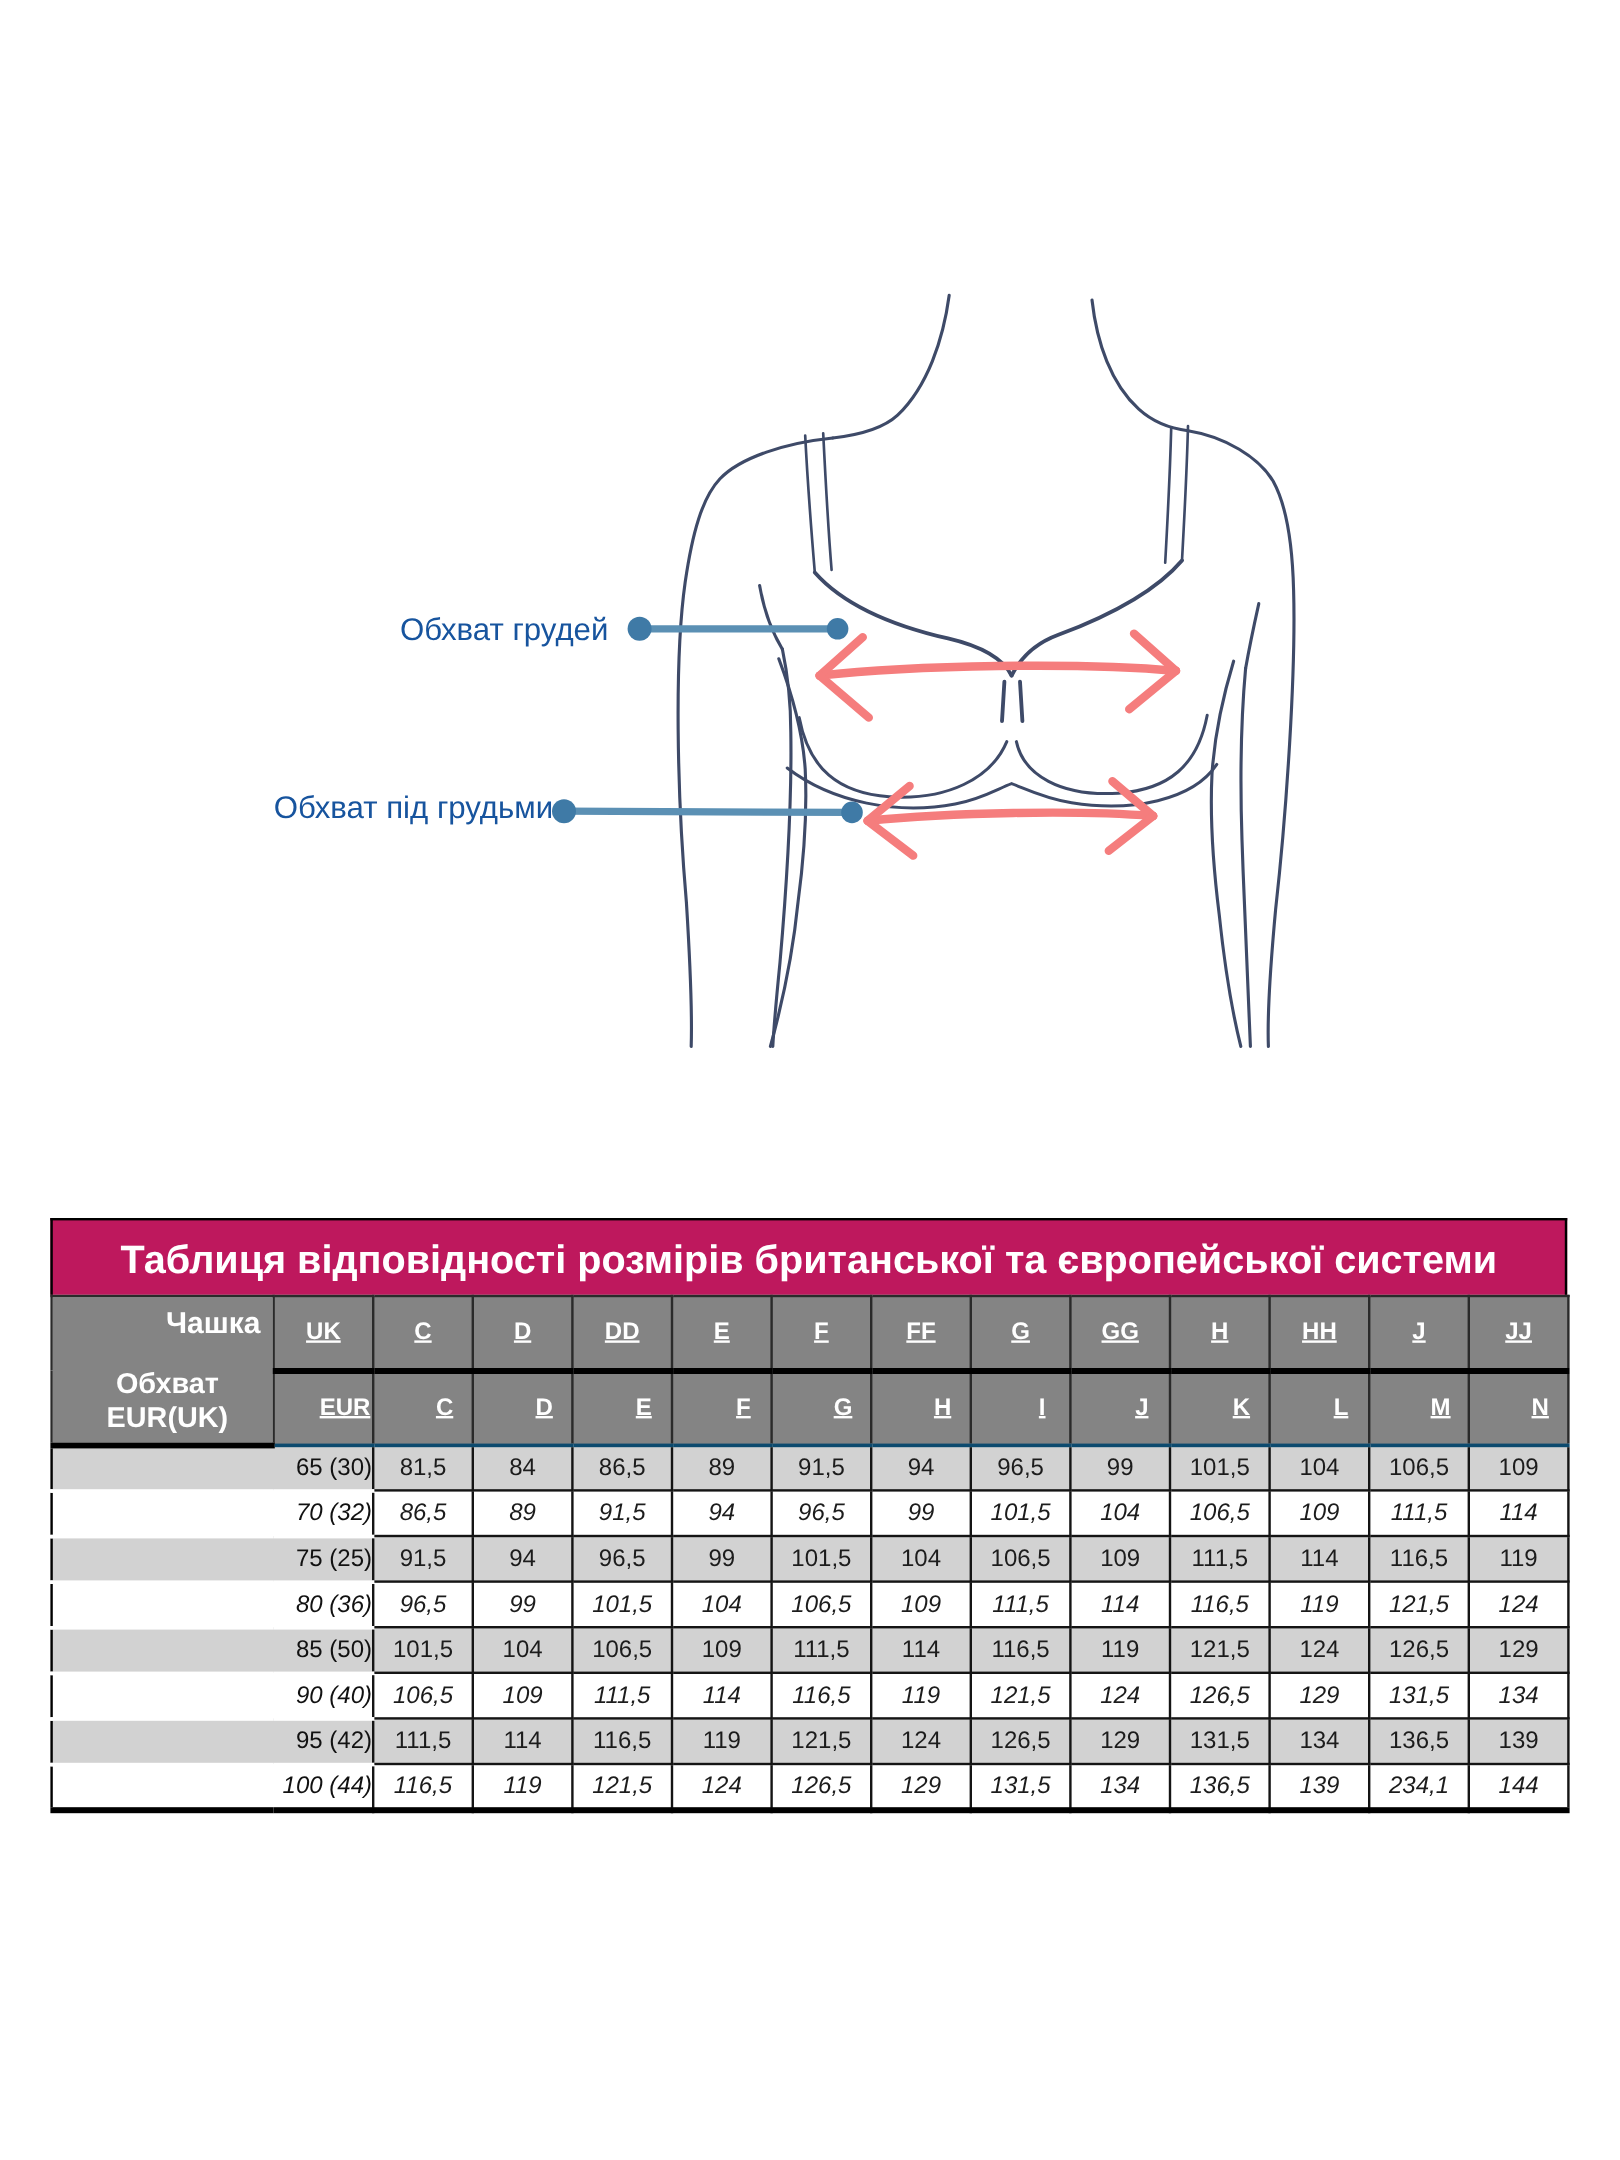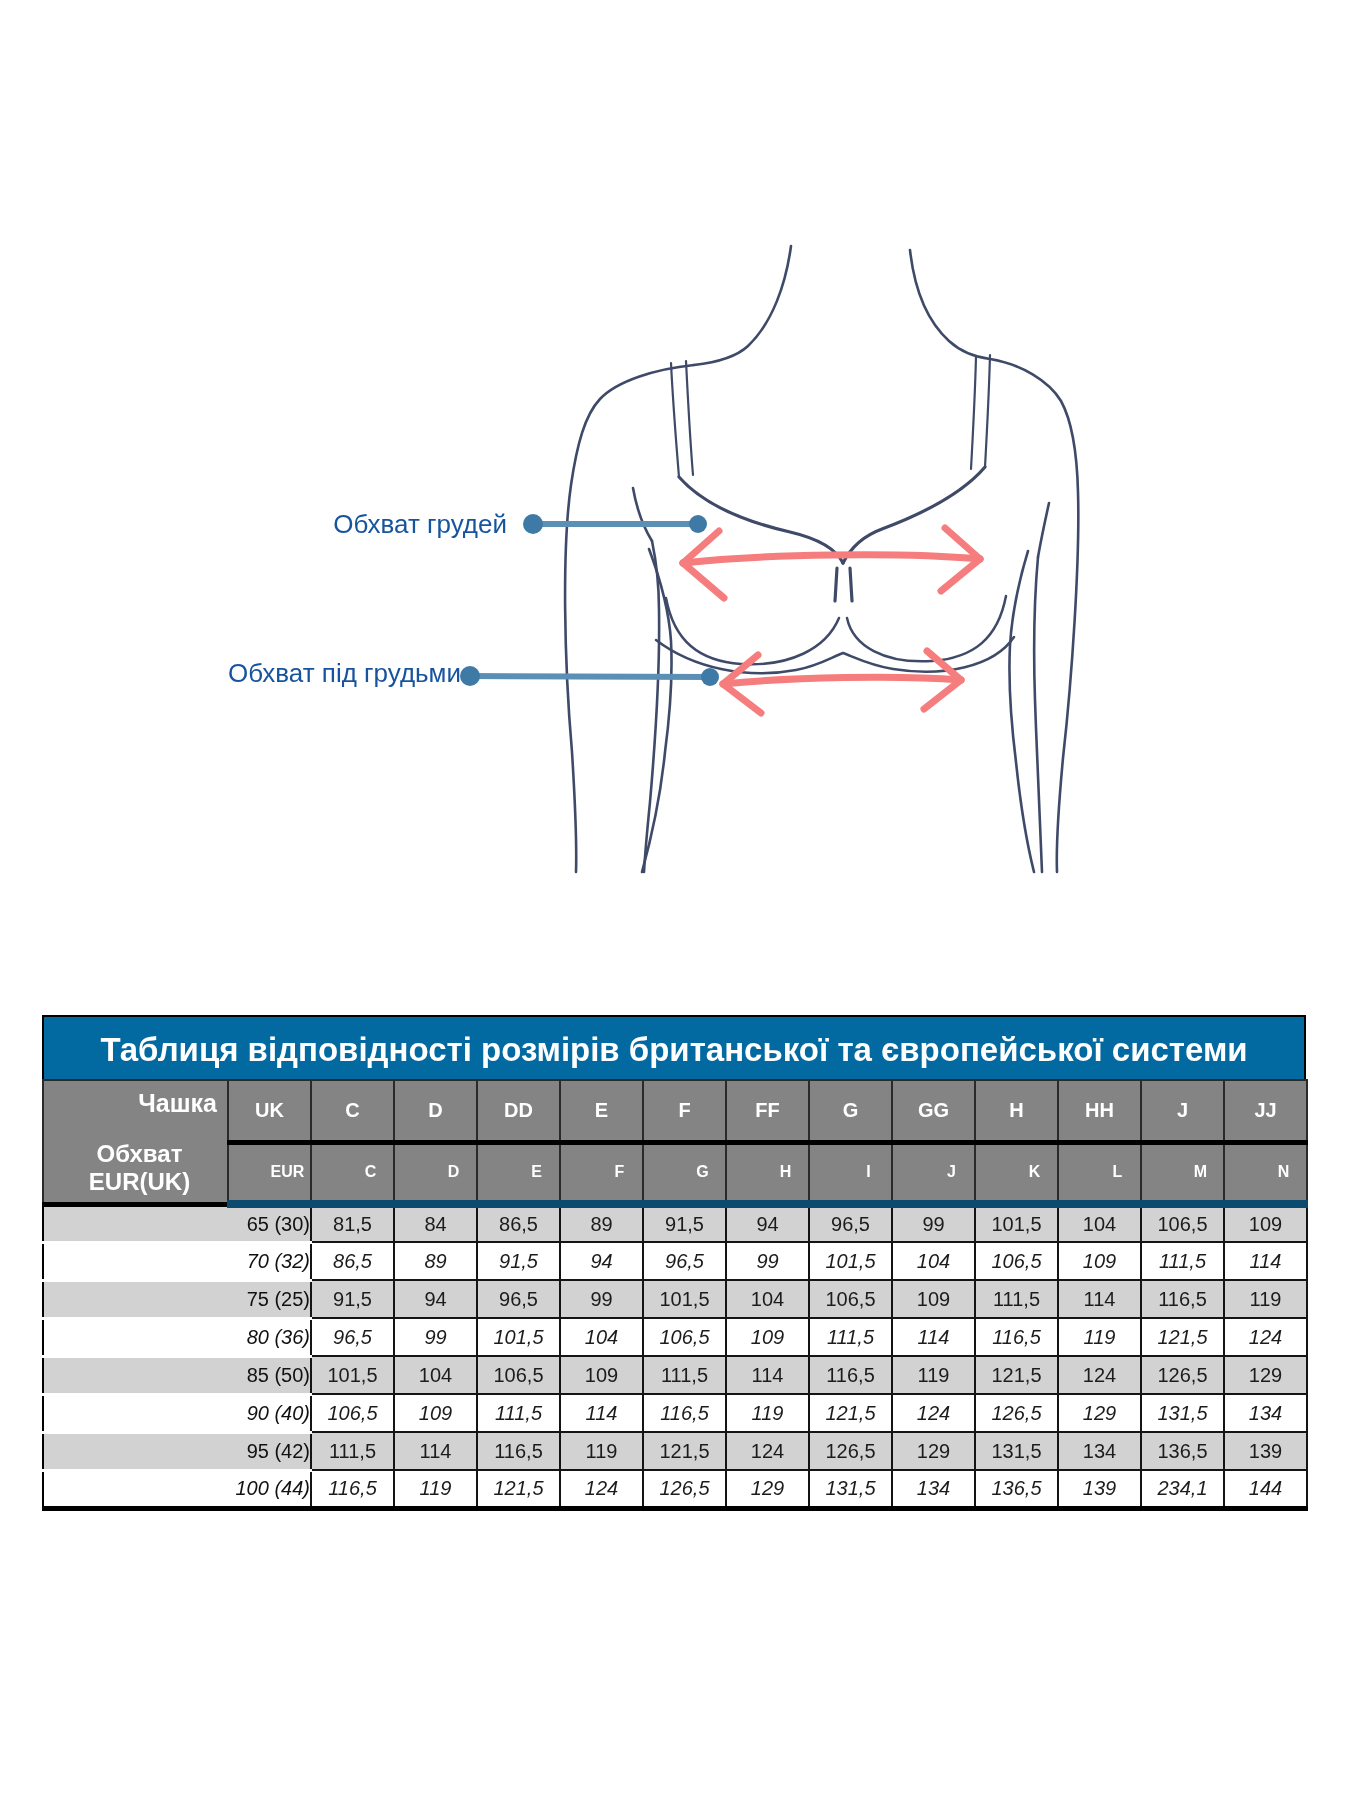--- a/index.html
+++ b/index.html
@@ -12,35 +12,36 @@
   .diagram-label{
     position:absolute;color:#17549e;font-size:26px;line-height:42px;
     text-align:right;white-space:nowrap;
   }
   #label-bust{left:200px;width:307px;top:503px;}
   #label-underbust{left:110px;width:351px;top:652px;}
 
   
   .table-wrap{position:absolute;left:42px;top:1015px;width:1264px;}
   .table-title{
-    box-sizing:border-box;width:1264px;height:64px;background:#0369a1;color:#ffffff;
+    box-sizing:border-box;width:1264px;height:64px;background:#be185d;color:#ffffff;
     font-size:33px;font-weight:bold;text-align:center;line-height:66px;
     border:2px solid #000;border-bottom:none;
   }
   table.size-table{
     border-collapse:collapse;table-layout:fixed;width:1264px;
     border:2px solid #000;border-bottom:5px solid #000;
   }
   .size-table th,.size-table td{padding:0;box-sizing:border-box;}
   .size-table thead th{
     background:#848484;color:#ffffff;font-weight:bold;text-align:center;
     border:2px solid #2a2a2a;
+    text-decoration:underline;
   }
   #row-uk th{height:62px;font-size:20px;border-bottom:5px solid #000;}
-  #row-eur th{height:62px;font-size:16px;border-bottom:8px solid #0c4a6e;padding-left:36px;}
+  #row-eur th{height:62px;font-size:20px;border-bottom:3px solid #0c4a6e;padding-left:36px;}
   th.corner-cell{
     position:relative;height:124px;
     background:
       linear-gradient(to bottom right,
         rgba(0,0,0,0) calc(50% - 2px),
         #1c1c1c calc(50% - 2px),
         #1c1c1c calc(50% + 2px),
         rgba(0,0,0,0) calc(50% + 2px)),
       #848484;
     border:2px solid #2a2a2a;border-bottom:5px solid #000;

